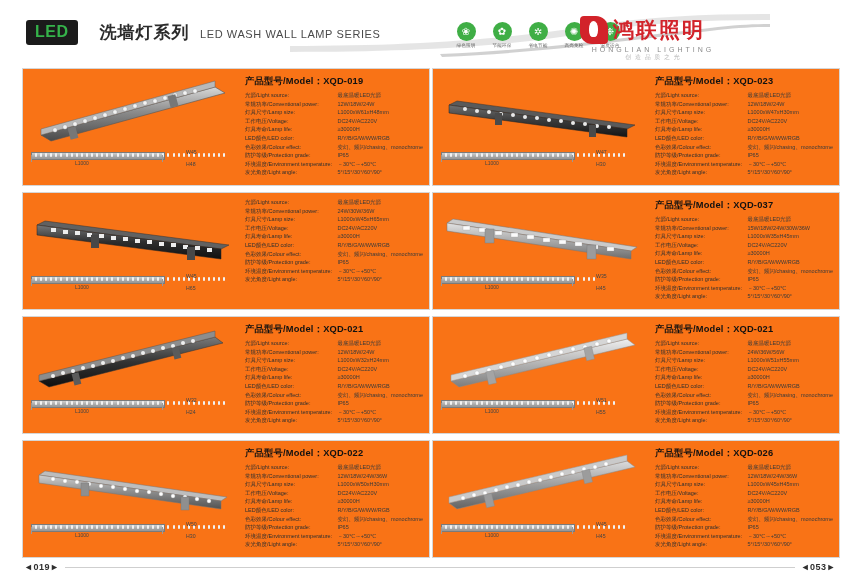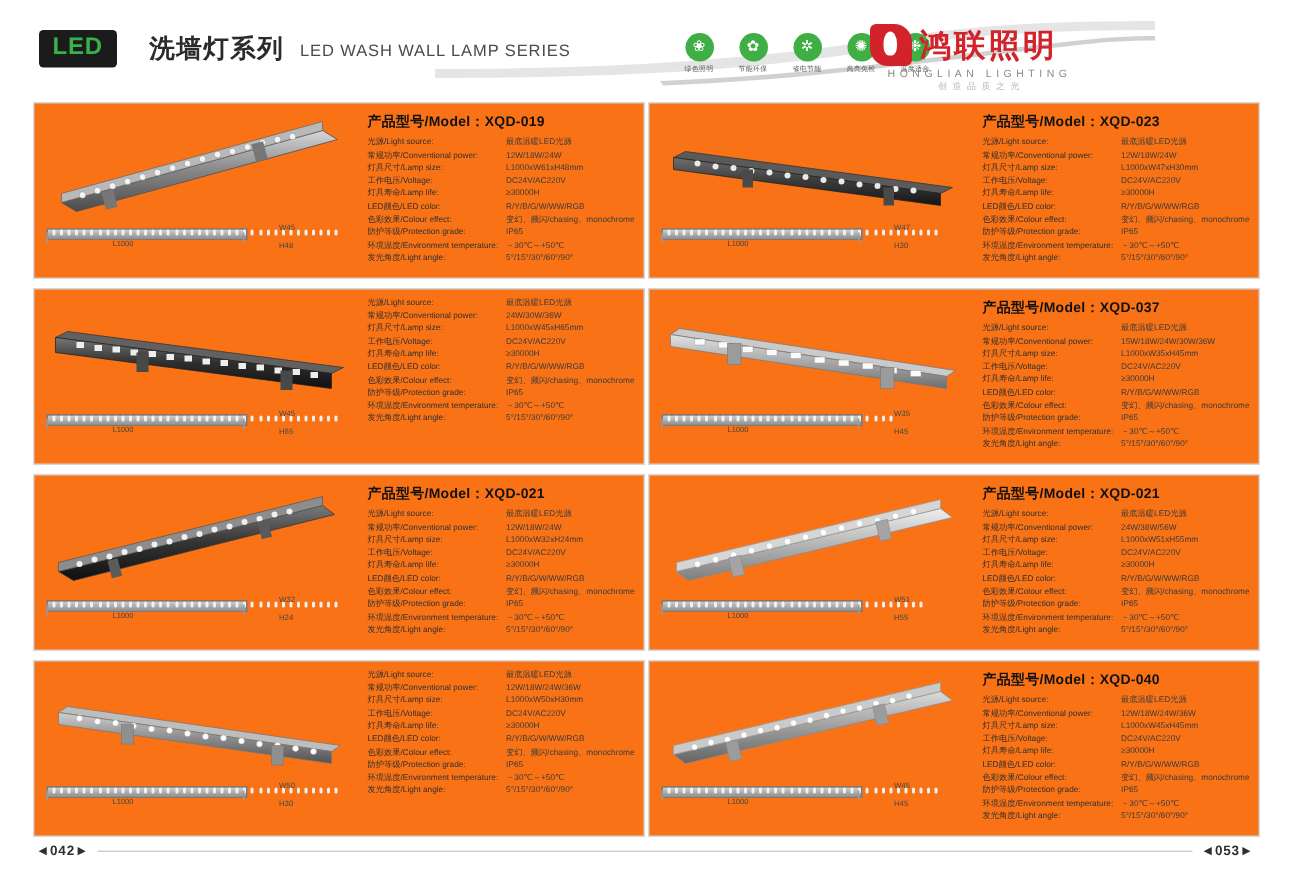--- a/index.html
+++ b/index.html
@@ -1040,20 +1040,21 @@
                 <i></i>
                 <i></i>
               </div>
             <div class="tickline"></div>
             <div class="lbl-len">L1000</div>
           </div>
           <div class="brk-w">W50</div>
           <div class="brk-h">H30</div>
         </div>
         <div class="spec">
+          <div class="model"><span>产品型号/Model：</span><span class="mv">XQD-022</span></div>
           <table class="sp">
             <tbody>
                 <tr>
                   <td class="k">光源/Light source:</td>
                   <td class="v">最底温暖LED光源</td>
                 </tr>
             <tr>
                   <td class="k">常规功率/Conventional power:</td>
                   <td class="v">12W/18W/24W/36W</td>
                 </tr>
@@ -1169,21 +1170,21 @@
                 <i></i>
                 <i></i>
               </div>
             <div class="tickline"></div>
             <div class="lbl-len">L1000</div>
           </div>
           <div class="brk-w">W45</div>
           <div class="brk-h">H45</div>
         </div>
         <div class="spec">
-          <div class="model"><span>产品型号/Model：</span><span class="mv">XQD-040</span></div>
+          <div class="model"><span>产品型号/Model：</span><span class="mv">XQD-026</span></div>
           <table class="sp">
             <tbody>
                 <tr>
                   <td class="k">光源/Light source:</td>
                   <td class="v">最底温暖LED光源</td>
                 </tr>
             <tr>
                   <td class="k">常规功率/Conventional power:</td>
                   <td class="v">12W/18W/24W/36W</td>
                 </tr>
@@ -1222,17 +1223,17 @@
           </tbody>
             </table>
         </div>
       </div>
     </div>
 
   </div>
 
   <div class="footer">
     <div class="fline"></div>
-    <div class="pg l">◄042►</div>
+    <div class="pg l">◄019►</div>
     <div class="pg r">◄053►</div>
   </div>
 
 </div>
 
 </body></html>

